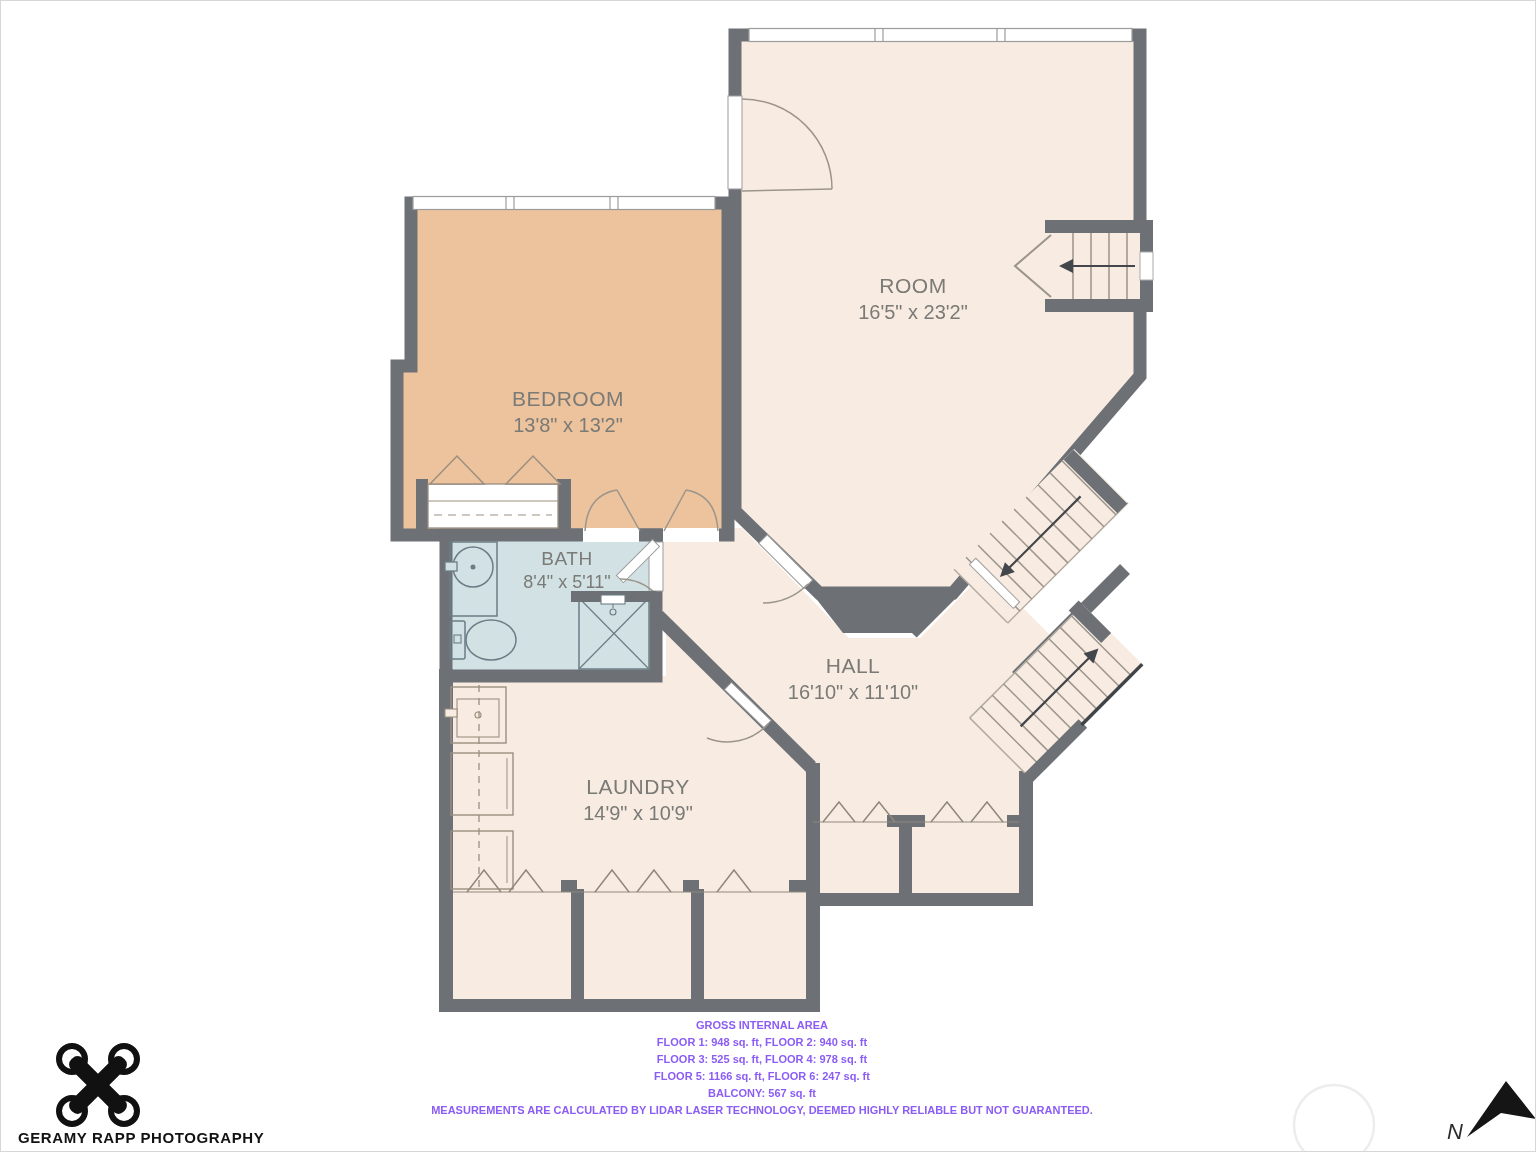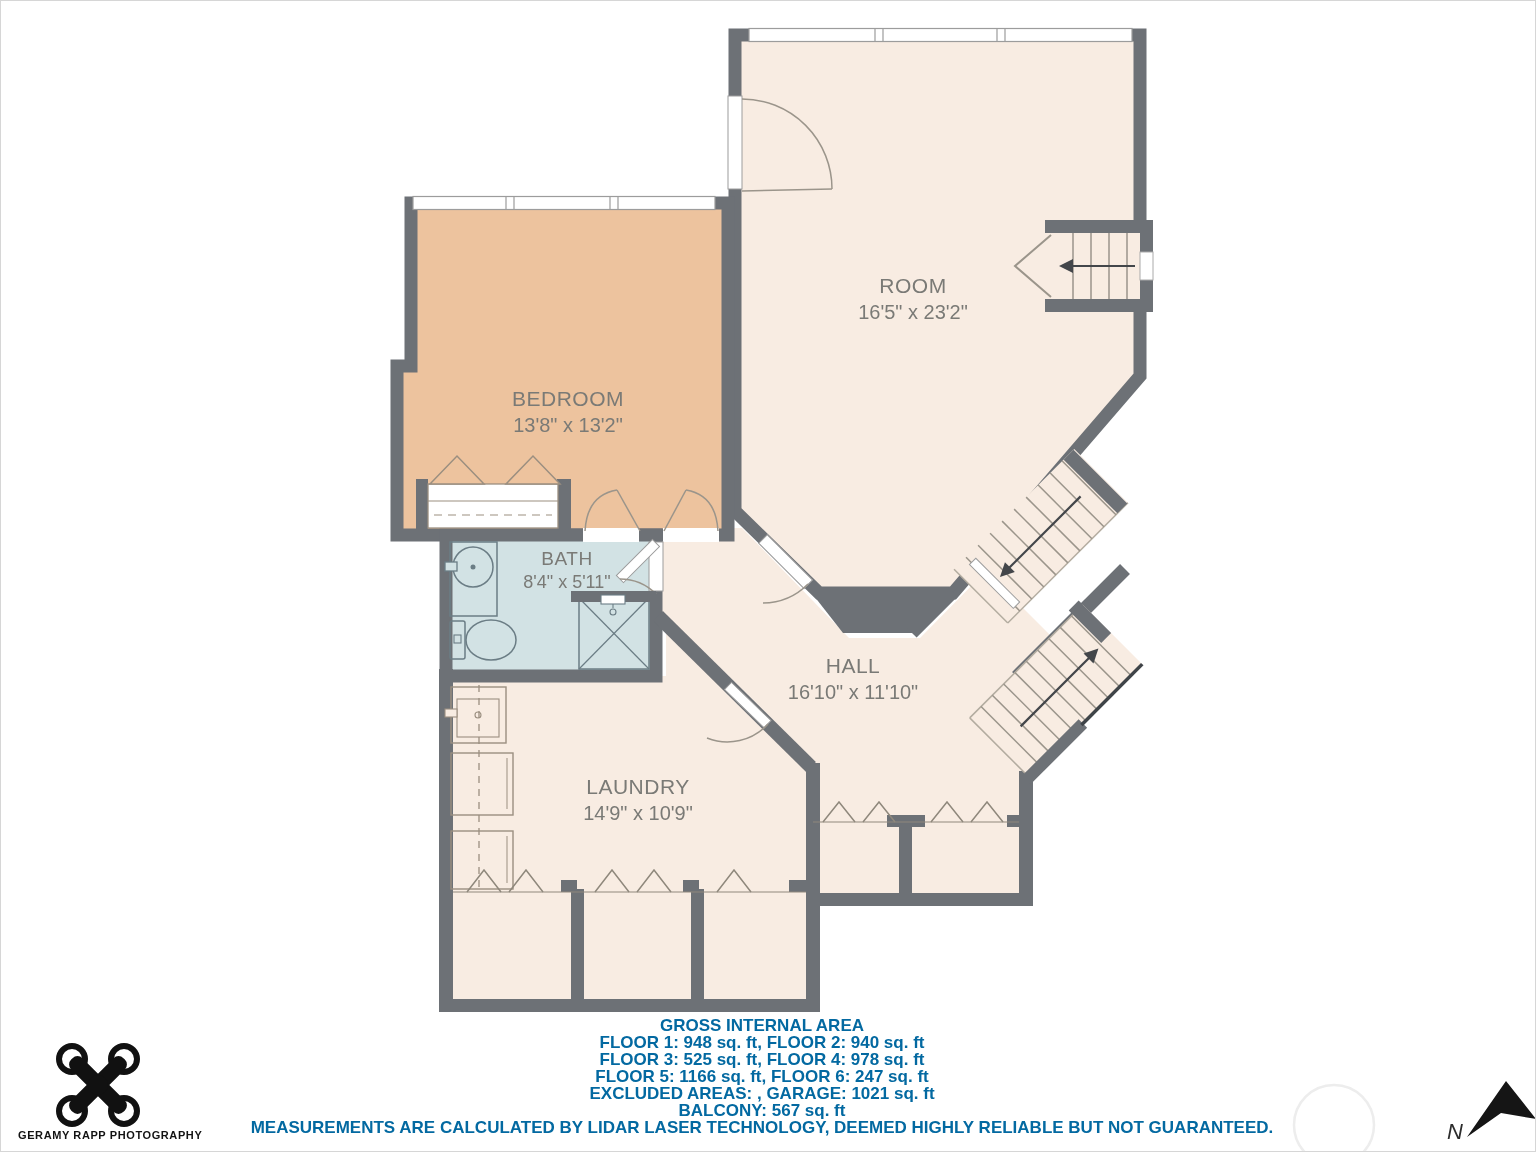--- a/index.html
+++ b/index.html
@@ -7,24 +7,24 @@
     border:1px solid #d6d6d6;box-sizing:border-box;overflow:hidden;
     font-family:"Liberation Sans",sans-serif;}
   .plan-svg{position:absolute;left:0;top:0;}
   .room-label{position:absolute;transform:translate(-50%,-50%);text-align:center;
     color:#7a7a76;white-space:nowrap;}
   .room-label .nm{font-size:21px;letter-spacing:.5px;}
   .room-label .dm{font-size:20px;margin-top:3px;}
   .room-label.small .nm{font-size:19px;}
   .room-label.small .dm{font-size:18px;margin-top:2px;}
   .footer{position:absolute;left:0;right:12px;top:1016px;text-align:center;
-    color:#0369a1;font-weight:bold;font-size:17px;line-height:17px;}
+    color:#8b5cf6;font-weight:bold;font-size:11px;line-height:17px;}
   .footer div{white-space:nowrap;}
   .logo{position:absolute;left:55px;top:1042px;}
-  .logo-text{position:absolute;left:17px;top:1128px;font-size:11px;font-weight:bold;
+  .logo-text{position:absolute;left:17px;top:1128px;font-size:15px;font-weight:bold;
     letter-spacing:.6px;color:#121212;white-space:nowrap;}
   .north{position:absolute;left:1448px;top:1072px;}
   .north-n{position:absolute;left:1446px;top:1118px;font-size:22px;font-style:italic;
     color:#2d2d2d;}
 </style>
 </head>
 <body>
 
 <div class="canvas">
 
@@ -247,21 +247,20 @@
   <div class="room-label" style="left:637px;top:799px;">
     <div class="nm">LAUNDRY</div>
     <div class="dm">14'9" x 10'9"</div>
   </div>
 
   <div class="footer">
     <div>GROSS INTERNAL AREA</div>
     <div>FLOOR 1: 948 sq. ft, FLOOR 2: 940 sq. ft</div>
     <div>FLOOR 3: 525 sq. ft, FLOOR 4: 978 sq. ft</div>
     <div>FLOOR 5: 1166 sq. ft, FLOOR 6: 247 sq. ft</div>
-    <div>EXCLUDED AREAS: , GARAGE: 1021 sq. ft</div>
     <div>BALCONY: 567 sq. ft</div>
     <div>MEASUREMENTS ARE CALCULATED BY LIDAR LASER TECHNOLOGY, DEEMED HIGHLY RELIABLE BUT NOT GUARANTEED.</div>
   </div>
 
   <svg class="logo" width="84" height="84" viewBox="0 0 84 84">
     <circle cx="16" cy="16" r="13" fill="#ffffff" stroke="#111111" stroke-width="6"></circle>
     <circle cx="68" cy="16" r="13" fill="#ffffff" stroke="#111111" stroke-width="6"></circle>
     <circle cx="16" cy="68" r="13" fill="#ffffff" stroke="#111111" stroke-width="6"></circle>
     <circle cx="68" cy="68" r="13" fill="#ffffff" stroke="#111111" stroke-width="6"></circle>
     <g transform="rotate(45 42 42)">

